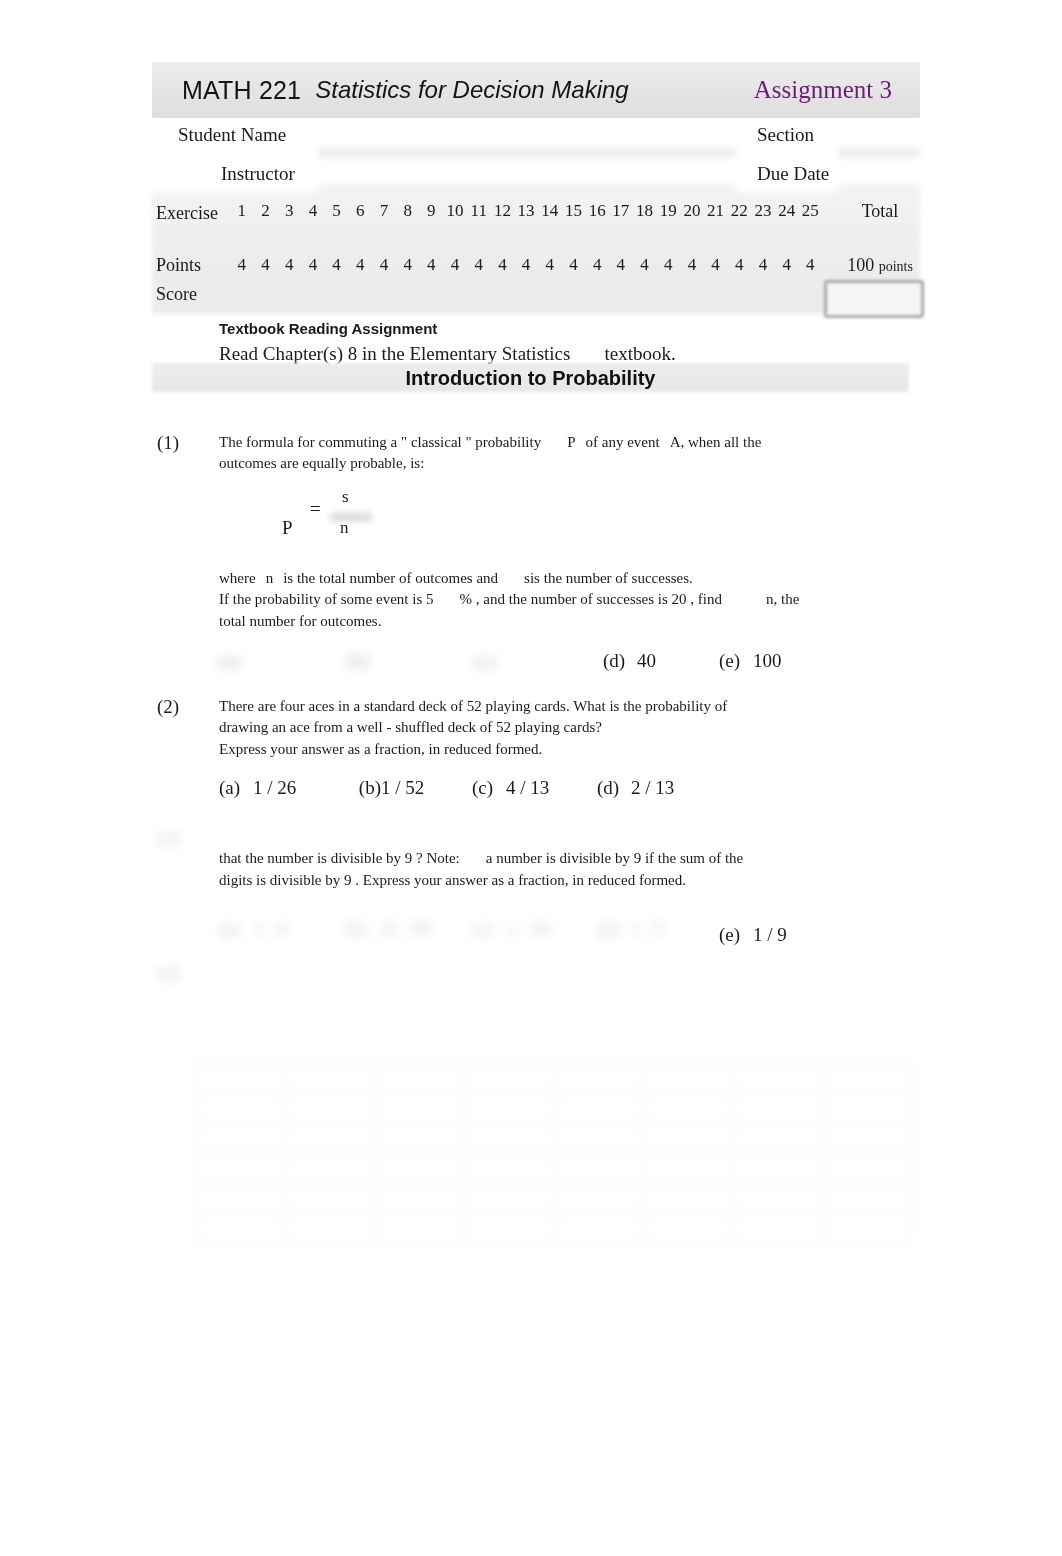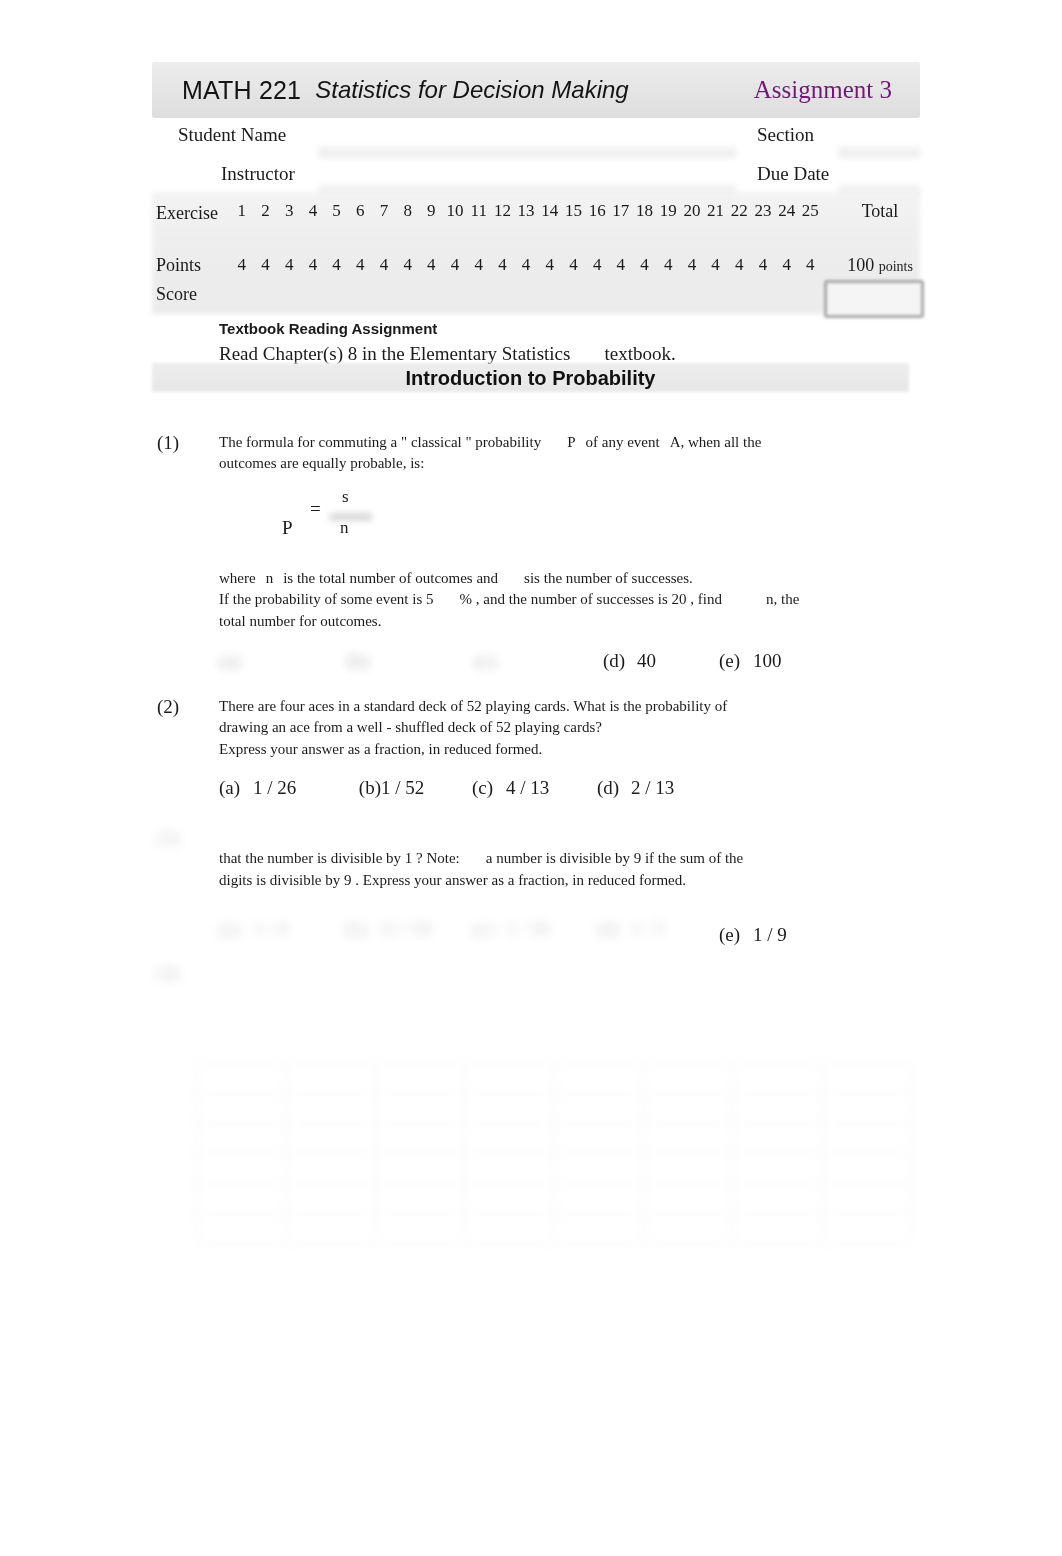--- a/index.html
+++ b/index.html
@@ -466,21 +466,21 @@
       <span class="ans-key">(c)</span><span>4 / 13</span>
     </span>
     <span class="ans-slot" style="left:378px;">
       <span class="ans-key">(d)</span><span>2 / 13</span>
     </span>
   </div>
 
   <div class="q-num q3-num blurred-xheavy">(3)</div>
   <div class="q-body q3-body">
     <span class="blurred-xheavy">&nbsp;</span><br>
-    <span>that the number is divisible by 1 ?  Note:</span><span class="gapmd"></span><span>a number is divisible by 9 if the sum of the</span><br>
+    <span>that the number is divisible by 9 ?  Note:</span><span class="gapmd"></span><span>a number is divisible by 9 if the sum of the</span><br>
     <span>digits is divisible by 9 .  Express your answer as a fraction, in reduced formed.</span>
   </div>
   <div class="q3-answers">
     <span class="ans-slot blurred-xheavy" style="left:0px;">
       <span class="ans-key">(a)</span><span>1 / 4</span>
     </span>
     <span class="ans-slot blurred-xheavy" style="left:126px;">
       <span class="ans-key">(b)</span><span>11 / 50</span>
     </span>
     <span class="ans-slot blurred-xheavy" style="left:253px;">

